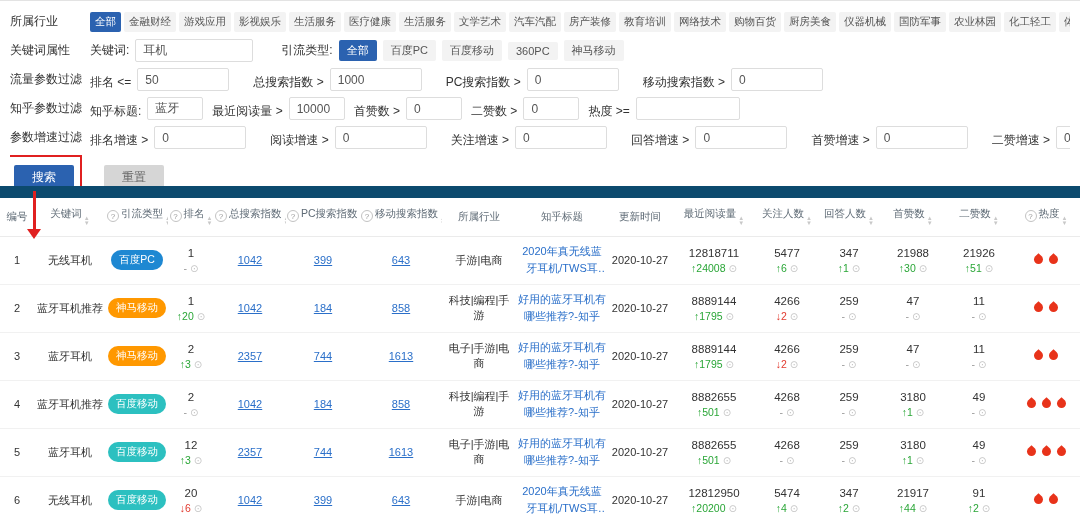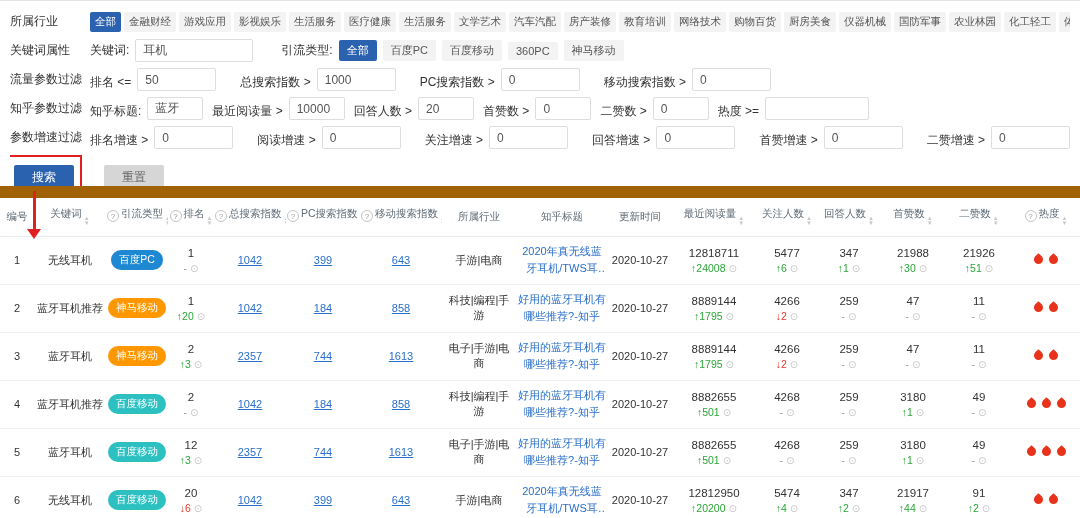--- a/index.html
+++ b/index.html
@@ -1,31 +1,31 @@
 <!DOCTYPE html>
 <html><head>
 <meta charset="utf-8">
 <style>
   *{box-sizing:border-box;margin:0;padding:0}
   html,body{background:#e9e9e9}
   body{font-family:"Liberation Sans","DejaVu Sans",sans-serif}
-  .app{position:relative;width:1080px;height:518px;background:#a16207;overflow:hidden}
+  .app{position:relative;width:1080px;height:518px;background:#0c4a6e;overflow:hidden}
 
   
   .filters{background:#fff;height:186px;padding:7px 10px 6px;overflow:hidden;border-top:1px solid #e3e3e3}
   .frow{display:flex;align-items:center;min-height:27px;margin-bottom:2px;white-space:nowrap;overflow:hidden}
   .flabel{flex:none;width:80px;font-size:12px;color:#333}
   .tags{display:flex;align-items:center;flex-wrap:nowrap;overflow:hidden}
   .tag{flex:none;font-size:10.5px;color:#555;background:#f3f3f3;padding:3px 5px;margin-right:3px;border-radius:2px;cursor:pointer}
   .tag.on{background:#2b62b0;color:#fff}
   .row2 .tag{font-size:11px;padding:3px 8px;margin-right:6px}
   .fg{display:inline-flex;align-items:flex-end;margin-right:24px}
   .fg-tight .fg{margin-right:9px}
   .fl{font-size:12px;color:#333;margin-right:6px}
-  .fi{width:79px;height:23px;border:1px solid #ddd;border-radius:2px;padding:0 7px;font-size:12px;color:#555;outline:none}
+  .fi{width:92px;height:23px;border:1px solid #ddd;border-radius:2px;padding:0 7px;font-size:12px;color:#555;outline:none}
   .fg-tight .fi{width:56px}
   .kw-input{width:118px;height:23px;border:1px solid #ddd;border-radius:2px;padding:0 7px;font-size:12px;color:#555;margin-right:28px;outline:none}
   .hsel{display:inline-flex;align-items:center;justify-content:space-between;width:104px;height:23px;border:1px solid #ddd;border-radius:2px;padding:0 7px;color:#bbb;font-size:12px;cursor:pointer}
   .fields-inline{display:inline-flex;align-items:center}
 
   
   .btnrow{margin-top:4px}
   .red-box{display:inline-block;border:2px solid #e02020;padding:8px 6px;margin-left:-4px}
   .btn{height:25px;padding:0 18px;font-size:12px;border:none;border-radius:2px;cursor:pointer}
   .btn.primary{background:#2b62b0;color:#fff}
@@ -127,24 +127,20 @@
       <div class="fields-inline" id="zhihu-fields">
           <span class="fg">
             <span class="fl">知乎标题:</span>
             <input class="fi" value="蓝牙" style="">
           </span>
           <span class="fg">
             <span class="fl">最近阅读量 &gt;</span>
             <input class="fi" value="10000" style="">
           </span>
           <span class="fg">
-            <span class="fl">回答人数 &gt;</span>
-            <input class="fi" value="20" style="">
-          </span>
-          <span class="fg">
             <span class="fl">首赞数 &gt;</span>
             <input class="fi" value="0" style="">
           </span>
           <span class="fg">
             <span class="fl">二赞数 &gt;</span>
             <input class="fi" value="0" style="">
           </span>
         </div>
       <span class="fg">
         <span class="fl">热度 &gt;=</span>

